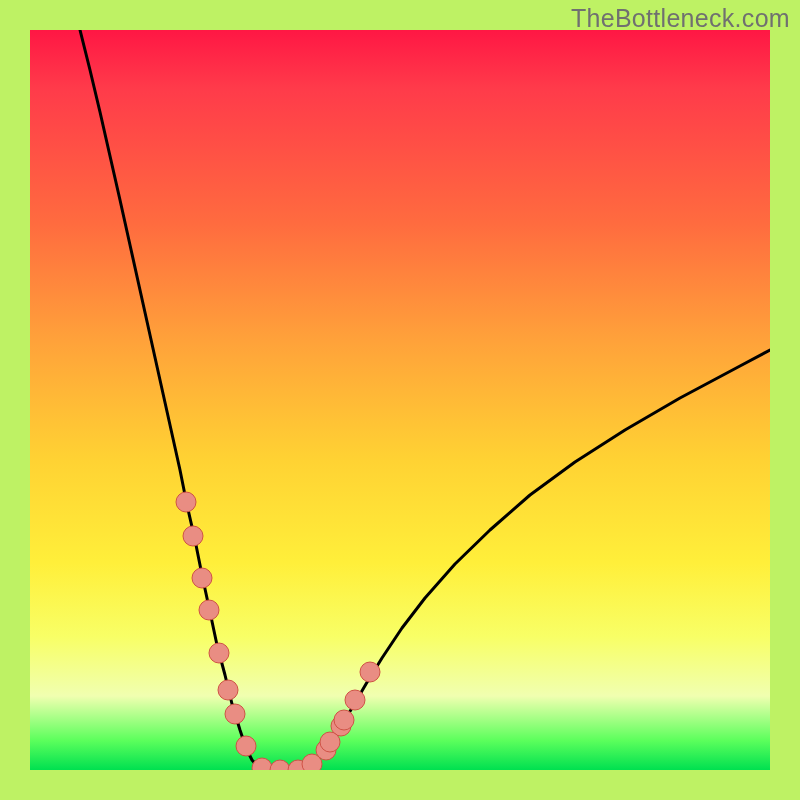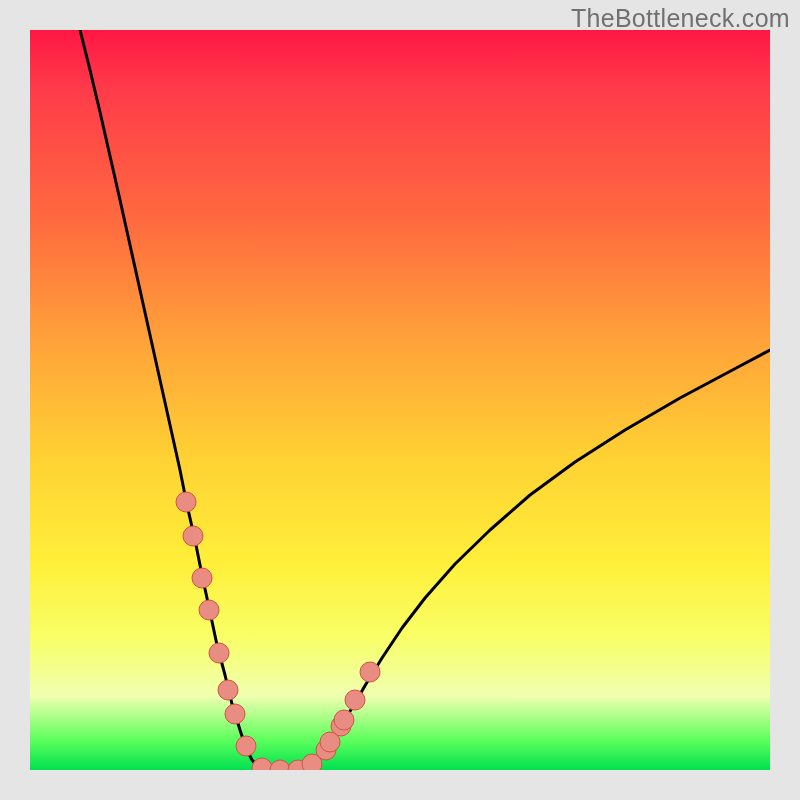--- a/index.html
+++ b/index.html
@@ -8,21 +8,21 @@
     width: 800px;
     height: 800px;
     overflow: hidden;
     background: #000;
     font-family: Arial, Helvetica, sans-serif;
   }
   .outer {
     position: relative;
     width: 800px;
     height: 800px;
-    background: #e5e5e5;
+    background: #bef264;
     text-align: right;
   }
   .watermark {
     position: absolute;
     top: 4px;
     right: 10px;
     color: #707070;
     font-size: 25px;
     font-weight: 500;
     letter-spacing: 0.3px;

